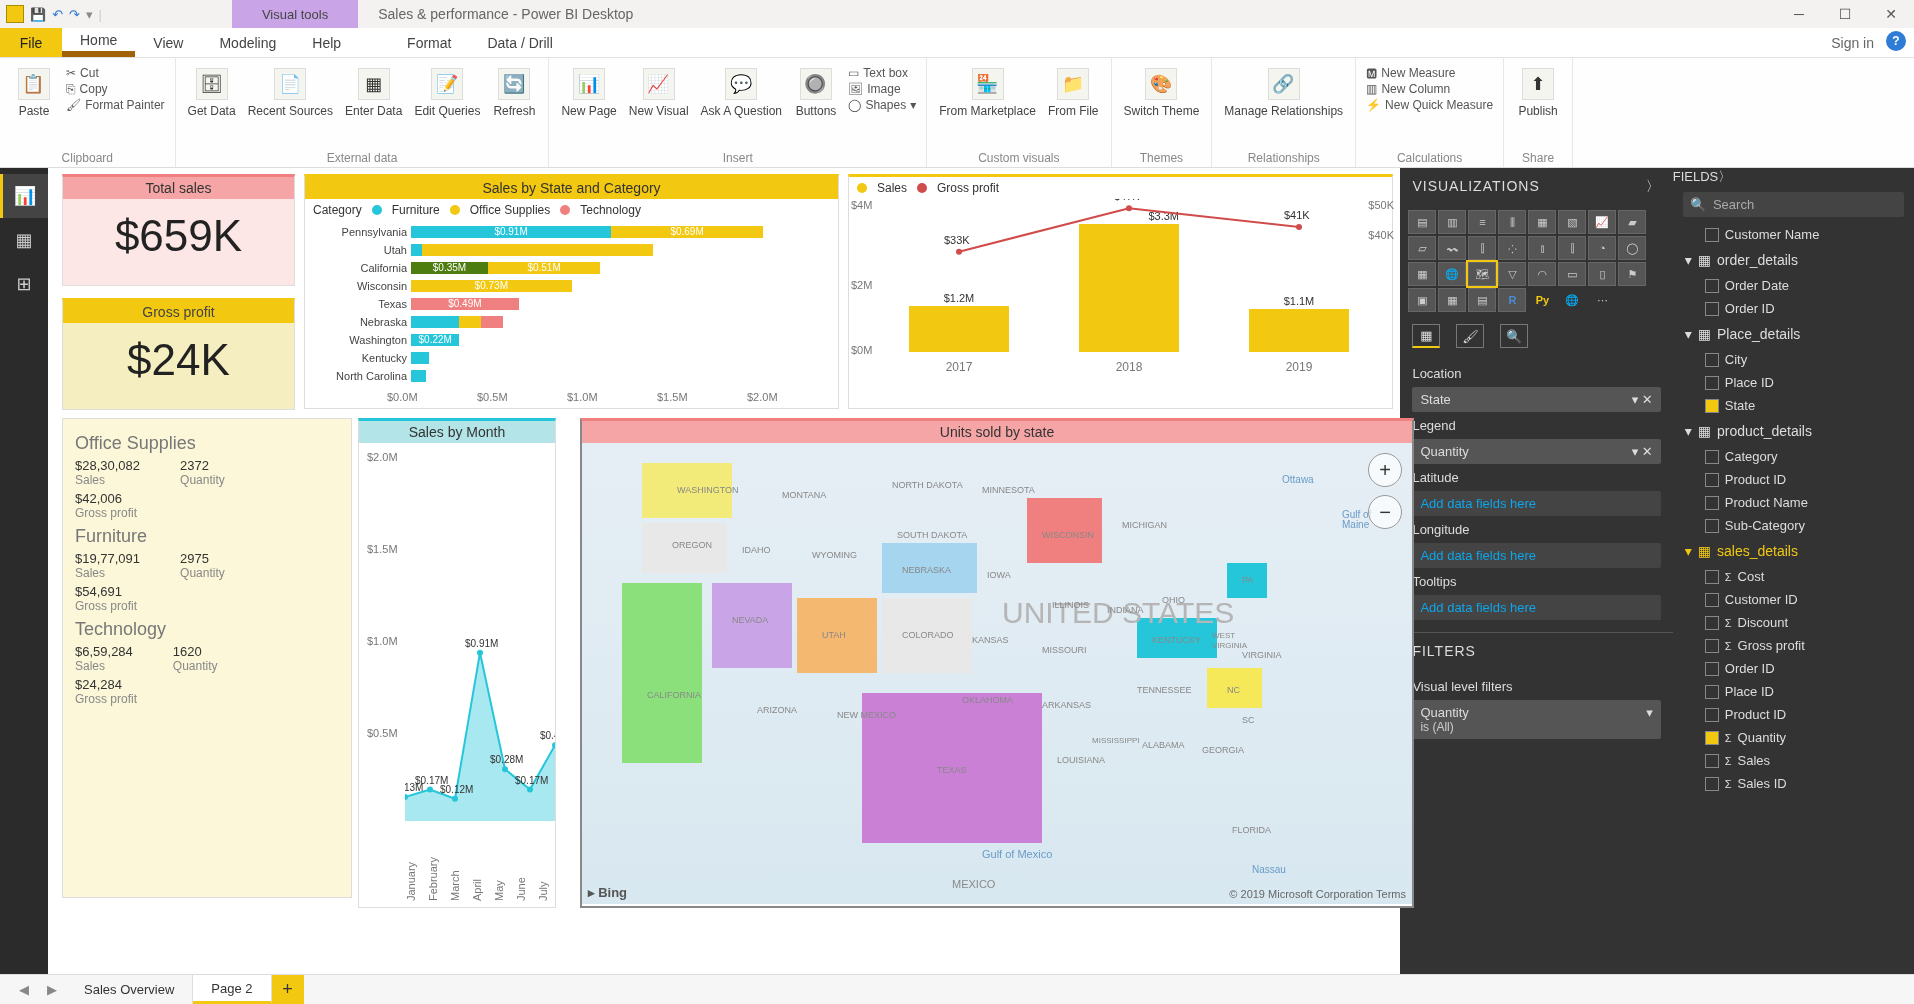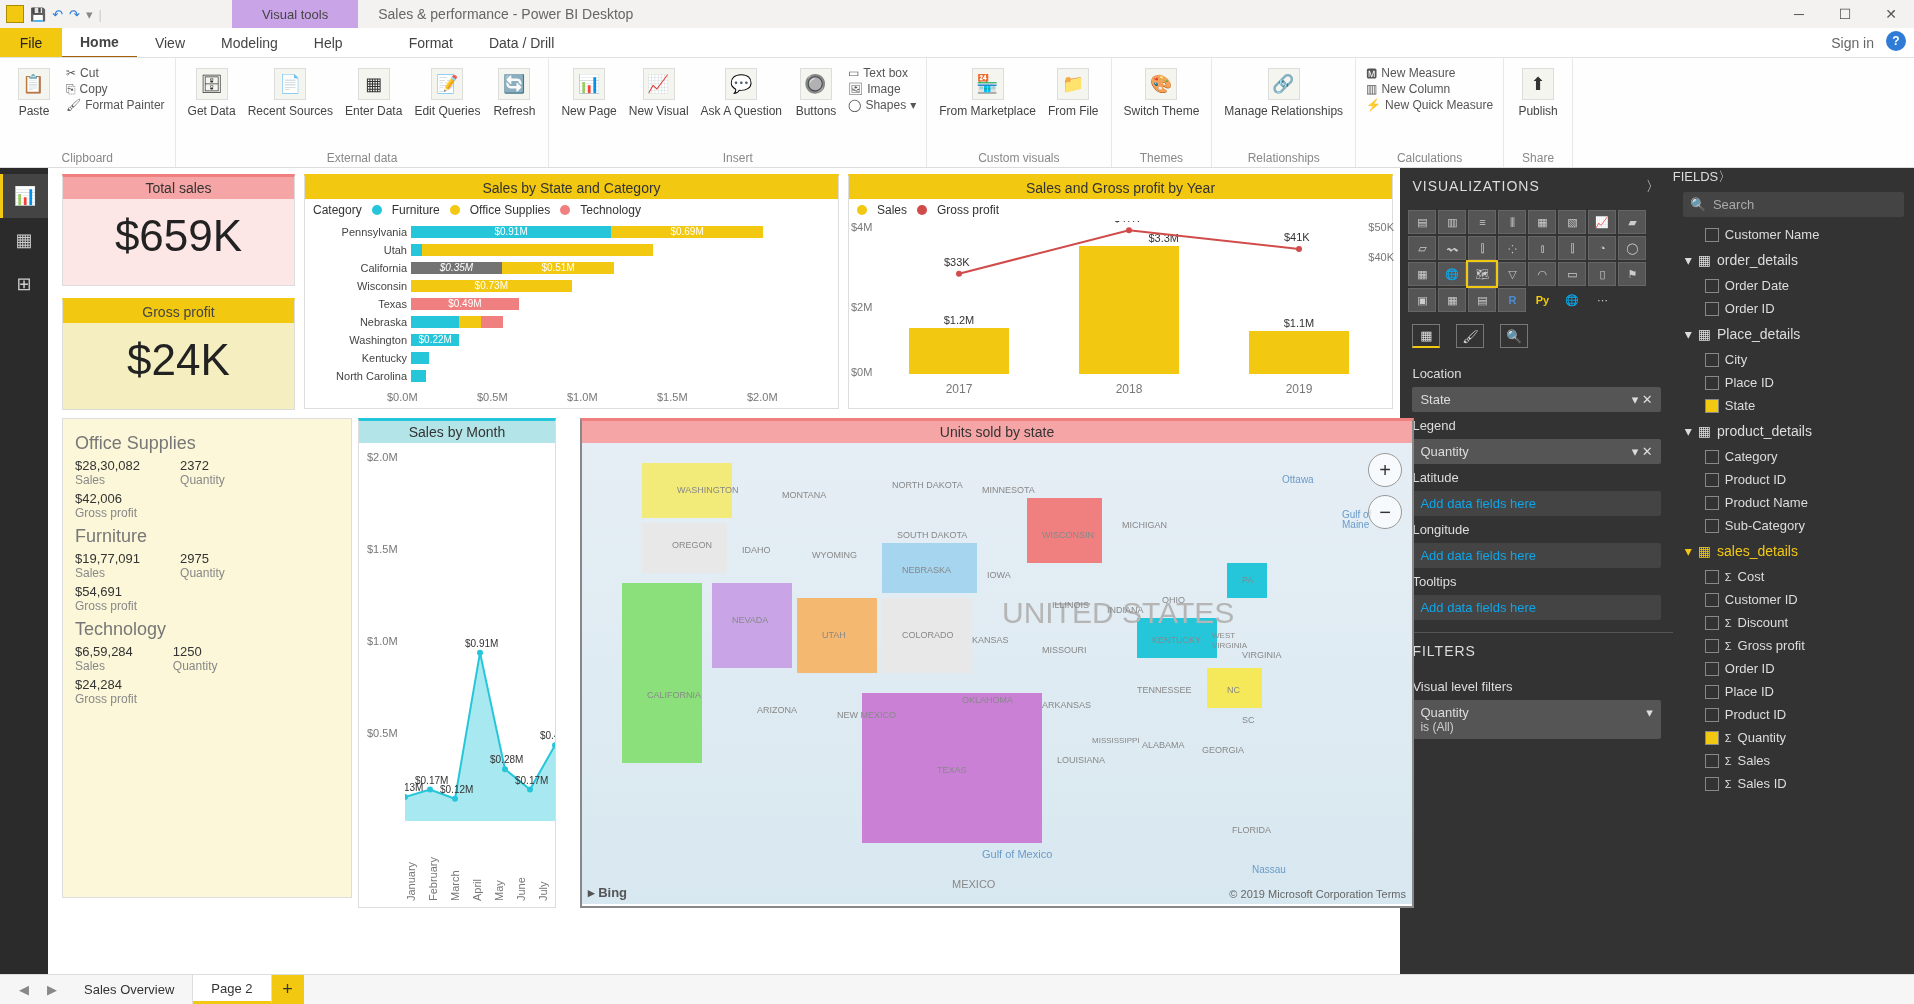--- a/index.html
+++ b/index.html
@@ -8,21 +8,21 @@
 .titlebar { height: 28px; background: #f3f2f1; display: flex; align-items: center; position: relative; }
 .titlebar .qat { display: flex; gap: 6px; padding-left: 6px; align-items: center; }
 .titlebar .visual-tools { background: #c9a5e8; height: 28px; display: flex; align-items: center; justify-content: center; padding: 0 30px; margin-left: 130px; color: #444; font-size: 13px; }
 .titlebar .title { margin-left: 20px; color: #666; font-size: 14px; }
 .titlebar .win-controls { position: absolute; right: 0; display: flex; }
 .titlebar .win-controls div { width: 46px; height: 28px; display: flex; align-items: center; justify-content: center; font-size: 14px; color: #555; }
 
 .menubar { height: 30px; background: #fff; display: flex; align-items: stretch; border-bottom: 1px solid #e1e1e1; position: relative; }
 .menubar .file { background: #f2c811; color: #222; width: 62px; display: flex; align-items: center; justify-content: center; font-size: 14px; }
 .menubar .tab { padding: 0 18px; display: flex; align-items: center; font-size: 14px; color: #444; cursor: pointer; }
-.menubar .tab.active { border-bottom: 1px solid #a16207; font-weight: bold; }
+.menubar .tab.active { border-bottom: 6px solid #a16207; }
 .menubar .signin { position: absolute; right: 40px; top: 0; height: 30px; display: flex; align-items: center; font-size: 14px; color: #666; }
 .menubar .help { position: absolute; right: 8px; top: 3px; width: 20px; height: 20px; border-radius: 50%; background: #2e7cd6; color: #fff; display: flex; align-items: center; justify-content: center; font-size: 12px; font-weight: bold; }
 
 .ribbon { height: 110px; background: #fefefe; border-bottom: 1px solid #ddd; display: flex; }
 .rgroup { border-right: 1px solid #e8e8e8; padding: 4px 10px 0 10px; display: flex; flex-direction: column; justify-content: space-between; }
 .rgroup .controls { display: flex; gap: 8px; align-items: flex-start; flex: 1; padding-top: 4px; }
 .rgroup .label { text-align: center; font-size: 12px; color: #888; padding: 2px 0; }
 .rbtn { display: flex; flex-direction: column; align-items: center; gap: 4px; min-width: 48px; padding: 2px; }
 .rbtn .ico { width: 32px; height: 32px; background: #f5f5f0; border: 1px solid #ddd; display: flex; align-items: center; justify-content: center; font-size: 18px; }
 .rbtn .lbl { font-size: 12px; text-align: center; line-height: 1.2; color: #444; }
@@ -310,21 +310,21 @@
           <div class="barrow">
             <div class="bl">Utah</div>
             <div class="bars">
               <div class="barseg" style="width: 11px; background: rgb(38, 198, 218);"></div>
               <div class="barseg" style="width: 231px; background: rgb(242, 200, 17);"></div>
             </div>
           </div>
           <div class="barrow">
             <div class="bl">California</div>
             <div class="bars">
-              <div class="barseg" style="width: 91px; background: #737373; font-style: italic;">$0.35M</div>
+              <div class="barseg" style="width: 77px; background: #4d7c0f;">$0.35M</div>
               <div class="barseg" style="width: 112.2px; background: rgb(242, 200, 17);">$0.51M</div>
             </div>
           </div>
           <div class="barrow">
             <div class="bl">Wisconsin</div>
             <div class="bars">
               <div class="barseg" style="width: 160.6px; background: rgb(242, 200, 17);">$0.73M</div>
             </div>
           </div>
           <div class="barrow">
@@ -363,21 +363,20 @@
       <div class="axis" id="stateaxis">
           <span>$0.0M</span>
           <span>$0.5M</span>
           <span>$1.0M</span>
           <span>$1.5M</span>
           <span>$2.0M</span>
         </div>
     </div>
 
     <div class="tile yearchart">
-      <div class="hdr">Sales and Gross profit by Year</div>
       <div class="legend">
         <span class="sw" style="background:#f2c811;"></span>
           <span>Sales</span>
         <span class="sw" style="background:#d14b4b;"></span>
           <span>Gross profit</span>
       </div>
       <div style="position:relative;height:175px;margin:0 30px;">
         <div style="position:absolute;left:-28px;top:0;font-size:11px;color:#777;">$4M</div>
         <div style="position:absolute;left:-28px;top:80px;font-size:11px;color:#777;">$2M</div>
         <div style="position:absolute;left:-28px;bottom:18px;font-size:11px;color:#777;">$0M</div>
@@ -438,21 +437,21 @@
             <div class="v">$54,691</div>
             <div class="l">Gross profit</div>
           </div>
           <div class="sec">Technology</div>
     <div class="row">
             <div class="cell">
               <div class="v">$6,59,284</div>
               <div class="l">Sales</div>
             </div>
     <div class="cell">
-              <div class="v">1250</div>
+              <div class="v">1620</div>
               <div class="l">Quantity</div>
             </div>
           </div>
     <div class="cell" style="margin-top:4px;">
             <div class="v">$24,284</div>
             <div class="l">Gross profit</div>
           </div>
         </div>
     </div>
 

